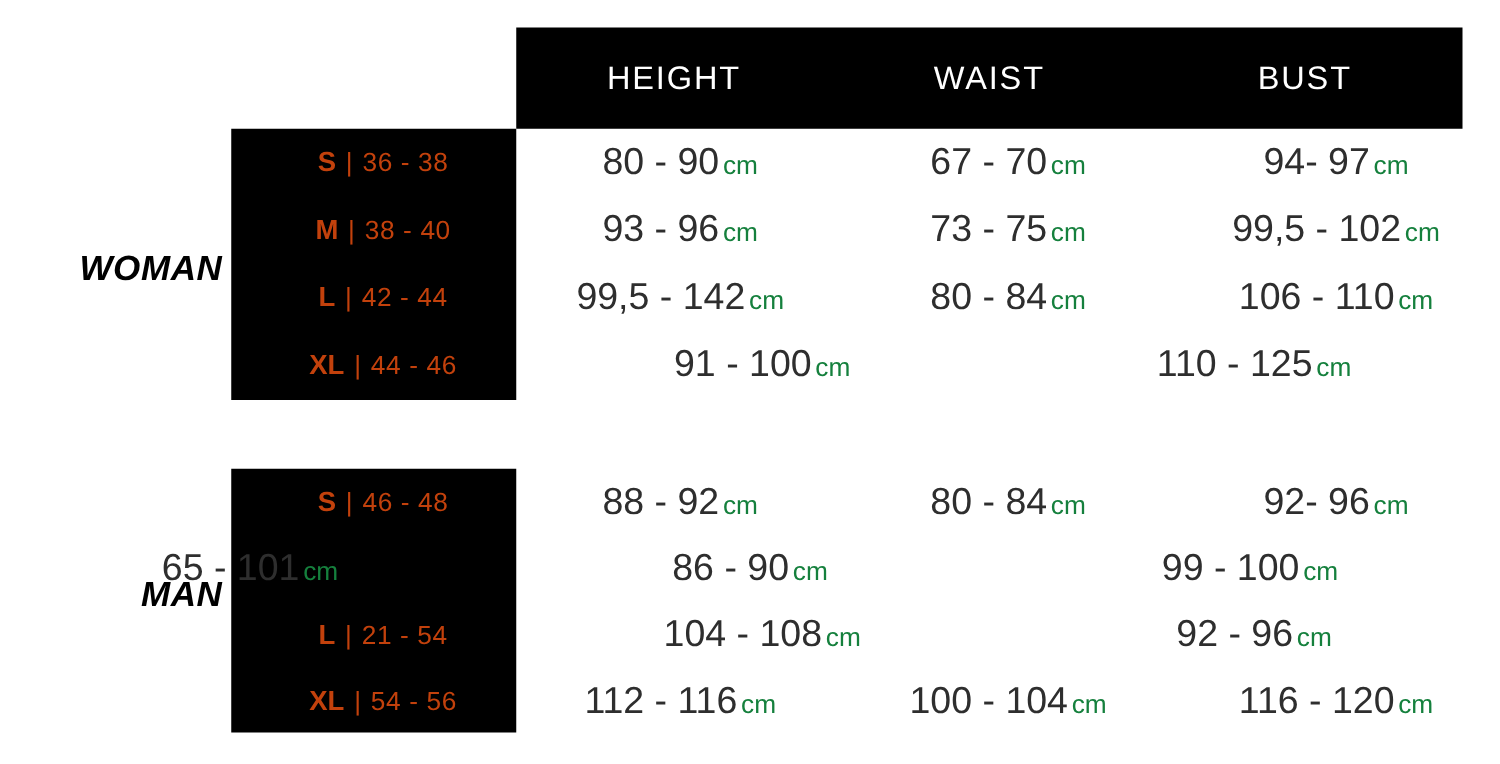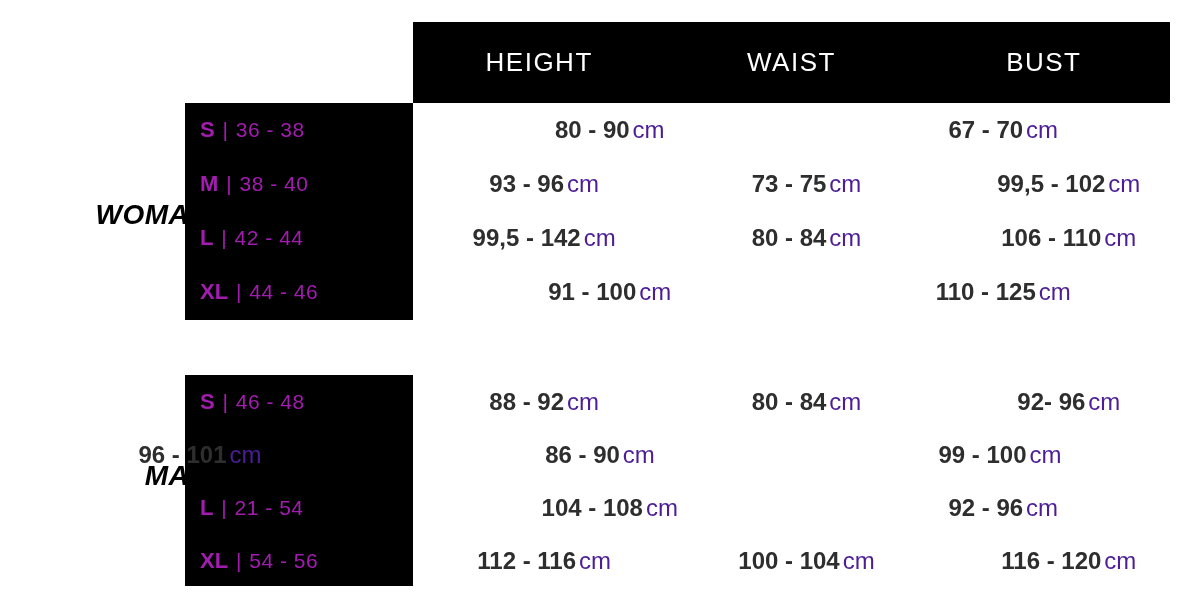--- a/index.html
+++ b/index.html
@@ -78,39 +78,39 @@
   .group-label {
     position: absolute;
     left: 0;
     width: 178px;
     text-align: right;
     font-size: 28px;
     font-weight: bold;
     font-style: italic;
     color: #000000;
     letter-spacing: 0.5px;
-    margin-left: 32px;
   }
   .group.woman .group-label { top: 96px; }
   .group.man   .group-label { top: 85px; }
 
   .row {
     position: relative;
     height: 54px;
     display: flex;
     align-items: center;
   }
   .group.man .row { height: 53px; }
 
   .cell-size {
     width: 413px;
     padding-left: 200px;
-    color: #a21caf;
+    color: #c2410c;
     font-size: 21px;
     white-space: nowrap;
+    text-align: center;
   }
   .cell-size .sz {
     font-weight: bold;
     font-size: 22px;
   }
   .cell-size .sep {
     font-weight: normal;
     padding: 0 2px;
   }
   .cell-size .eu {
@@ -123,28 +123,28 @@
     flex: 1 1 0;
   }
   .cell-m {
     flex: 1 1 0;
     text-align: center;
     color: #3a3a3a;
     font-size: 22px;
     white-space: nowrap;
   }
   .cell-m .val {
-    font-weight: bold;
+    font-weight: normal;
     color: #2e2e2e;
-    font-size: 24px;
+    font-size: 30px;
   }
   .cell-m .unit {
     font-weight: normal;
-    color: #4c1d95;
-    font-size: 24px;
+    color: #15803d;
+    font-size: 21px;
     padding-left: 3px;
   }
 </style>
 </head>
 <body>
 
 <div id="page">
 
   <div class="blk header-strip"></div>
   <div class="blk size-block-woman"></div>
@@ -165,20 +165,23 @@
         <span class="sep">|</span>
         <span class="eu">36 - 38</span>
       </div>
       <div class="measures">
         <div class="cell-m">
           <span class="val">80 - 90</span><span class="unit">cm</span>
         </div>
         <div class="cell-m">
           <span class="val">67 - 70</span><span class="unit">cm</span>
         </div>
+        <div class="cell-m">
+          <span class="val">94- 97</span><span class="unit">cm</span>
+        </div>
       </div>
     </div>
 
     <div class="row">
       <div class="cell-size">
         <span class="sz">M</span>
         <span class="sep">|</span>
         <span class="eu">38 - 40</span>
       </div>
       <div class="measures">
@@ -248,21 +251,21 @@
         </div>
         <div class="cell-m">
           <span class="val">92- 96</span><span class="unit">cm</span>
         </div>
       </div>
     </div>
 
     <div class="row">
       <div class="measures">
         <div class="cell-m">
-          <span class="val">96 - 101</span><span class="unit">cm</span>
+          <span class="val">65 - 101</span><span class="unit">cm</span>
         </div>
         <div class="cell-m">
           <span class="val">86 - 90</span><span class="unit">cm</span>
         </div>
         <div class="cell-m">
           <span class="val">99 - 100</span><span class="unit">cm</span>
         </div>
       </div>
     </div>
 

